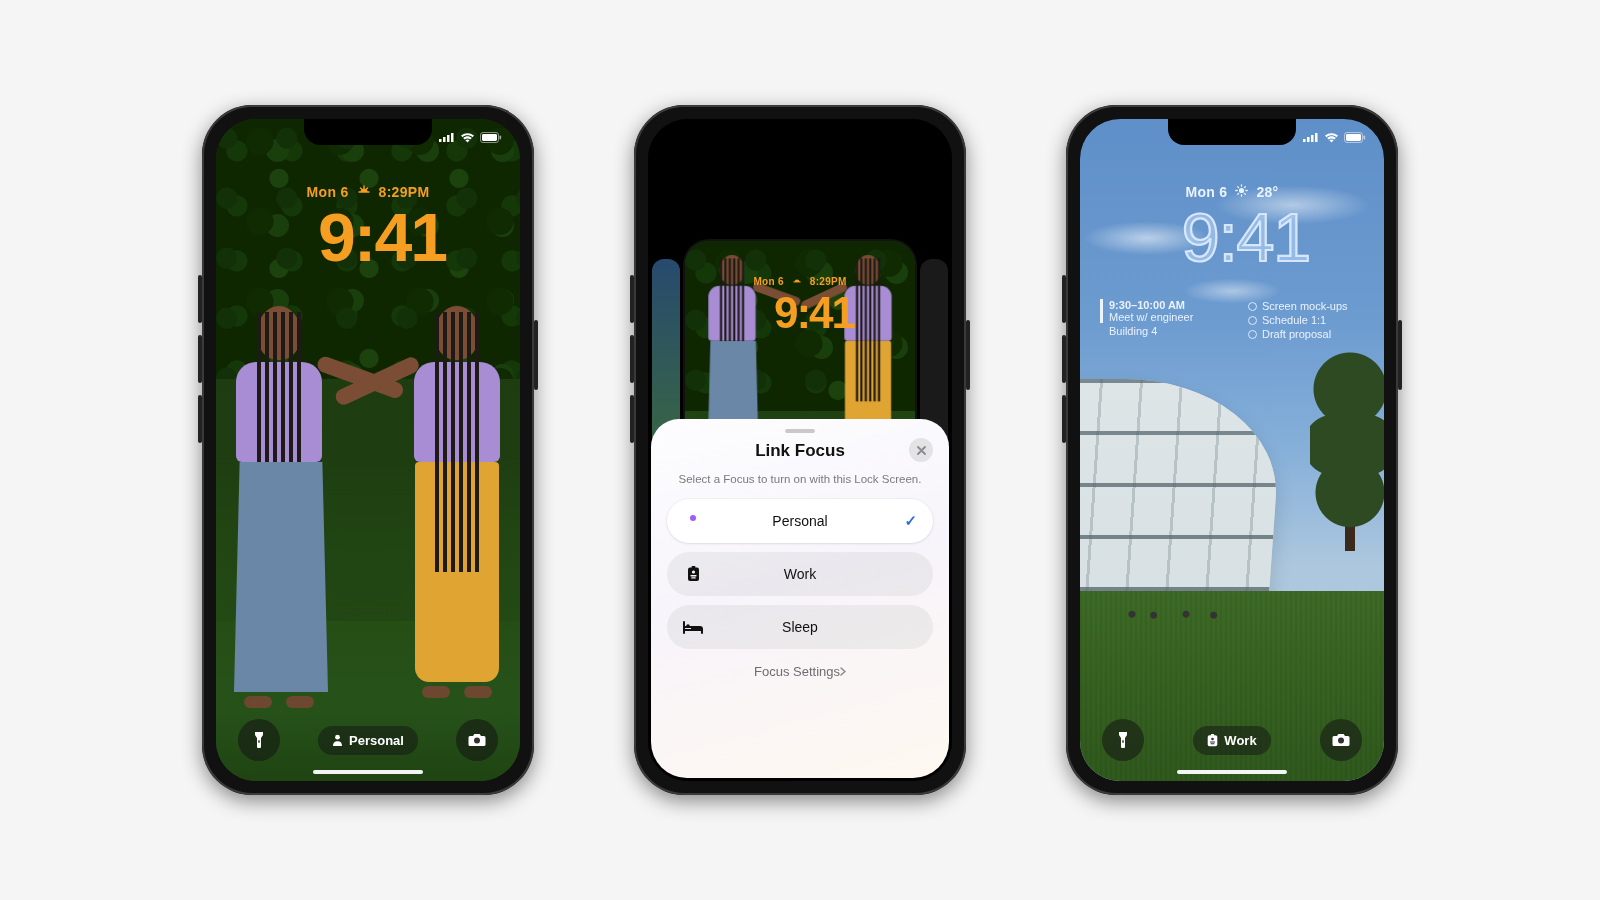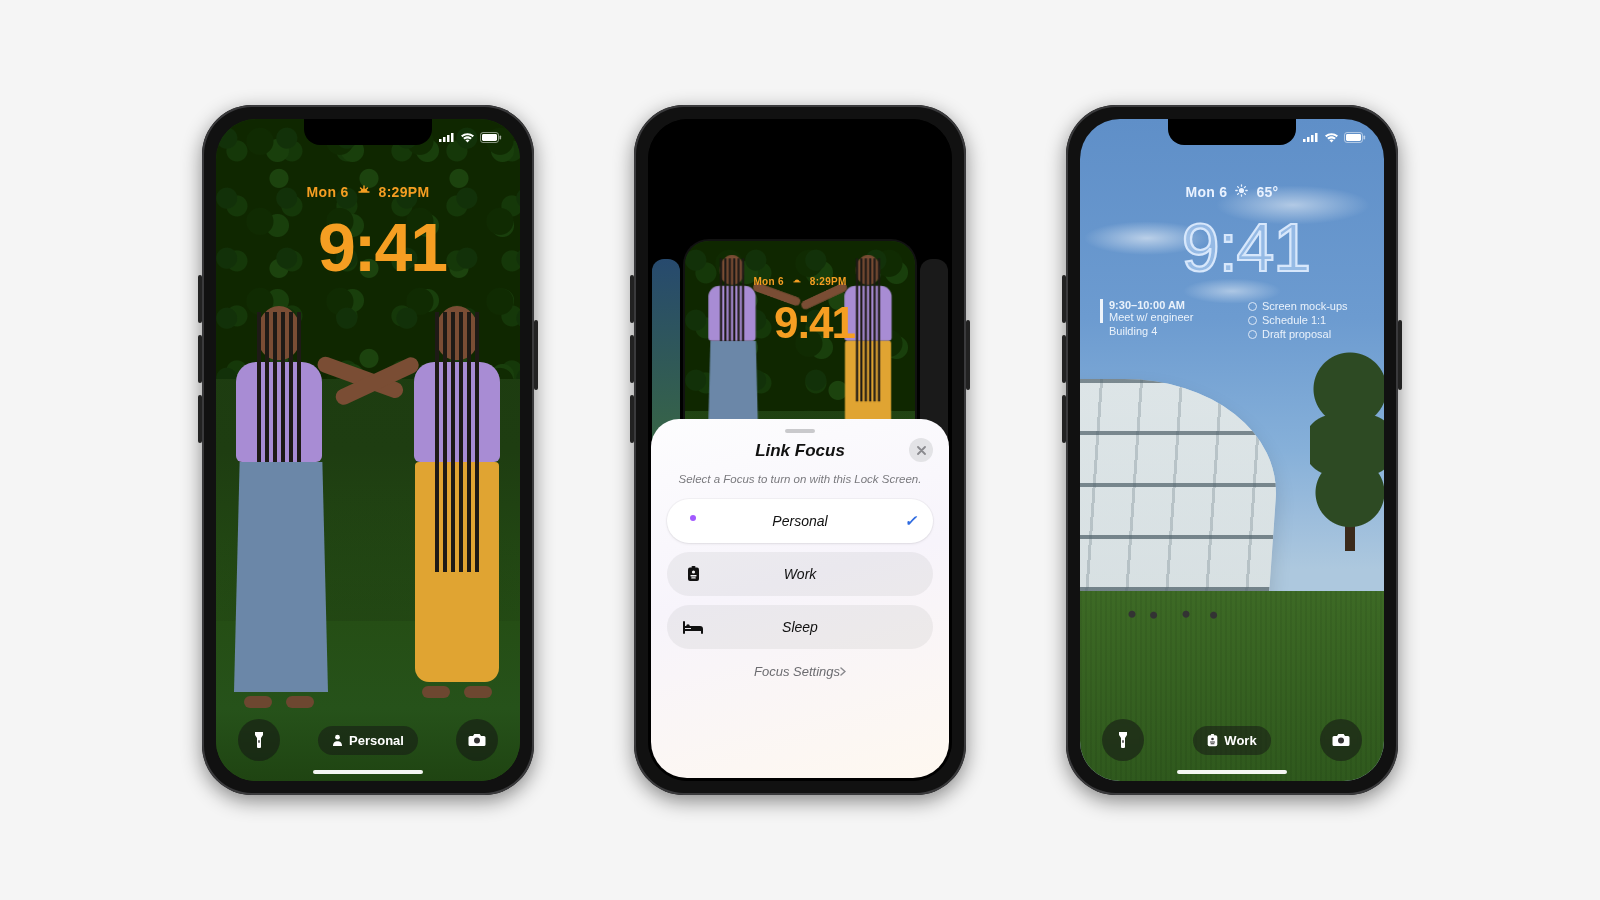--- a/index.html
+++ b/index.html
@@ -93,21 +93,21 @@
   .p-arm { position:absolute; width:16px; height:90px; background:#7a4d34; border-radius:10px; top:56px; }
   .person.left  .p-arm { right:-2px; transform:rotate(-70deg); transform-origin:top; }
   .person.right .p-arm { left:-2px;  transform:rotate(65deg);  transform-origin:top; }
   .p-pants-blue  { width:94px; height:230px; background:#6b87a8; margin:0 auto; clip-path:polygon(6% 0,94% 0,100% 100%,0 100%); }
   .p-pants-yellow{ width:84px; height:220px; background:#e0a432; margin:0 auto; border-radius:4px 4px 14px 14px; }
   .p-feet { width:70px; height:12px; margin:4px auto 0; display:flex; justify-content:space-between;}
   .p-feet span{ width:28px; height:12px; background:#6d4730; border-radius:6px; }
 
   .clock-area { position:absolute; top:64px; left:0; right:0; text-align:center; z-index:10; }
   .clock-meta { font-size:14px; font-weight:600; letter-spacing:0.3px; display:inline-flex; gap:8px; align-items:flex-start; }
-  .clock-time { font-size:68px; font-weight:700; letter-spacing:-2px; line-height:1; margin-top:12px;padding-left:28px; }
+  .clock-time { font-size:68px; font-weight:700; letter-spacing:-2px; line-height:1; margin-top:2px;padding-left:28px; }
   .personal-tint { color:#f59e22; }
 
   .ls-buttons { position:absolute; bottom:20px; left:0; right:0; display:flex; justify-content:space-between; align-items:center; padding:0 22px; z-index:20;}
   .round-btn { width:42px; height:42px; border-radius:50%; background:rgba(20,20,20,0.55); backdrop-filter:blur(2px); display:flex; align-items:center; justify-content:center; color:#fff;}
   .focus-pill { padding:7px 14px; border-radius:20px; background:rgba(20,20,20,0.5); color:#fff; font-size:13px; font-weight:600; display:inline-flex; align-items:center; gap:6px;}
 
   
   .dark-bg { position:absolute; inset:0; background:#000; }
   .mini-card {
     position:absolute; top:122px; left:50%; transform:translateX(-50%);
@@ -122,21 +122,20 @@
   .mini-peek-l, .mini-peek-r { position:absolute; top:140px; width:28px; height:220px; border-radius:12px; background:linear-gradient(#274a6e,#3a6a3e); }
   .mini-peek-l{ left:4px;} .mini-peek-r{ right:4px; background:#1a1a1a;}
   .notch2{ z-index:100;}
 
   .sheet {
     position:absolute; left:3px; right:3px; bottom:3px; top:300px;
     background:linear-gradient(165deg,#fdfdfe 0%,#f7f4fb 45%,#fef8f0 100%);
     border-radius:28px 28px 36px 36px; z-index:80;
     display:flex; flex-direction:column; align-items:center;
     padding:10px 16px 14px;
-    font-style:italic;
   }
   .grabber{ width:30px; height:4px; border-radius:3px; background:#c9c9cc; margin-bottom:8px;}
   .sheet-header{ width:100%; position:relative; text-align:center; }
   .sheet-title{ font-size:17px; font-weight:700; color:#111;}
   .sheet-close{ position:absolute; right:0; top:-3px; width:24px; height:24px; border-radius:50%; background:#e3e3e6; color:#8a8a8e; display:flex; align-items:center; justify-content:center; font-size:13px; font-weight:700;}
   .sheet-sub{ font-size:11.5px; color:#7a7a7e; margin:12px 0 14px; text-align:center; }
   .focus-row{
     width:100%; height:44px; border-radius:22px; background:rgba(125,125,130,0.10);
     display:flex; align-items:center; padding:0 16px; margin-bottom:9px; position:relative;
     font-size:14px; color:#111; font-weight:500;
@@ -423,21 +422,21 @@
 
     <div class="clock-area work-tint">
       <div class="clock-meta">
         <span>Mon 6</span>
         <svg width="13" height="13" viewBox="0 0 13 13">
             <circle cx="6.5" cy="6.5" r="2.6" fill="#e9f2ff"></circle>
             <g stroke="#e9f2ff" stroke-width="1.3" stroke-linecap="round">
               <path d="M6.5 0.8 V2.2 M6.5 10.8 V12.2 M0.8 6.5 H2.2 M10.8 6.5 H12.2 M2.6 2.6 L3.6 3.6 M9.4 9.4 L10.4 10.4 M10.4 2.6 L9.4 3.6 M3.6 9.4 L2.6 10.4"></path>
             </g>
           </svg>
-        <span>65°</span>
+        <span>28°</span>
       </div>
       <div class="clock-time outline">9:41</div>
     </div>
 
     <div class="widgets">
       <div class="w-col">
         <div class="w-bar">
           <div style="font-weight:700">9:30–10:00 AM</div>
           <div>Meet w/ engineer</div>
         </div>

